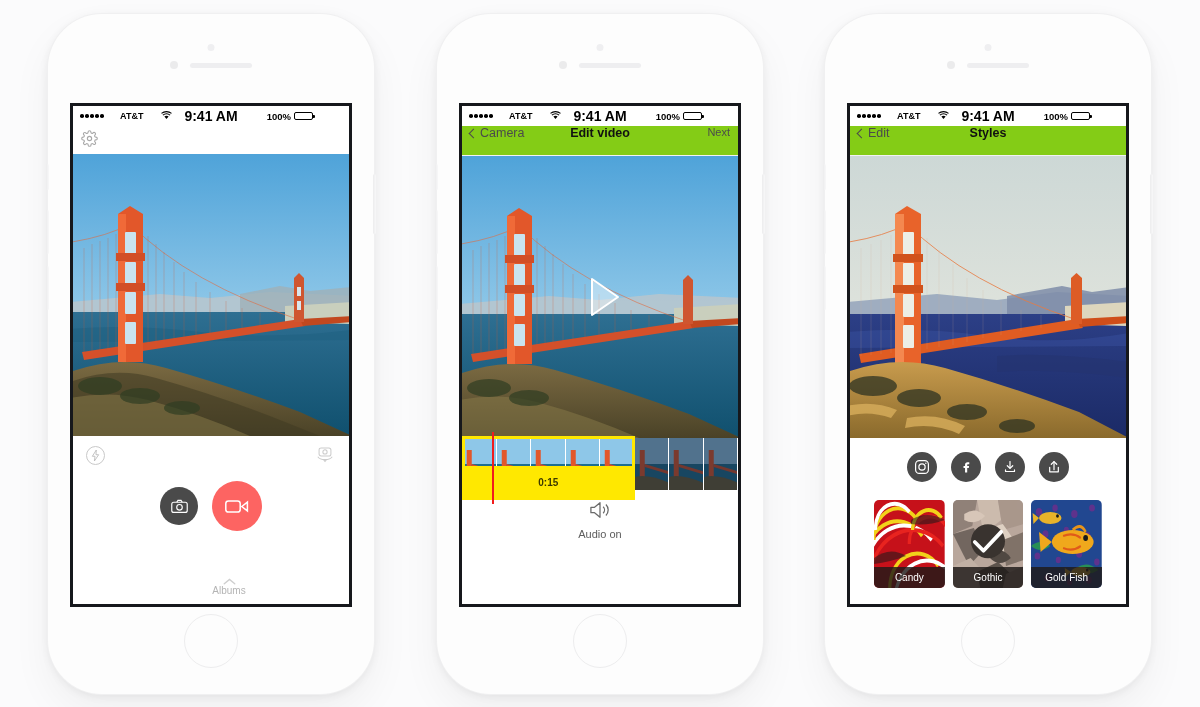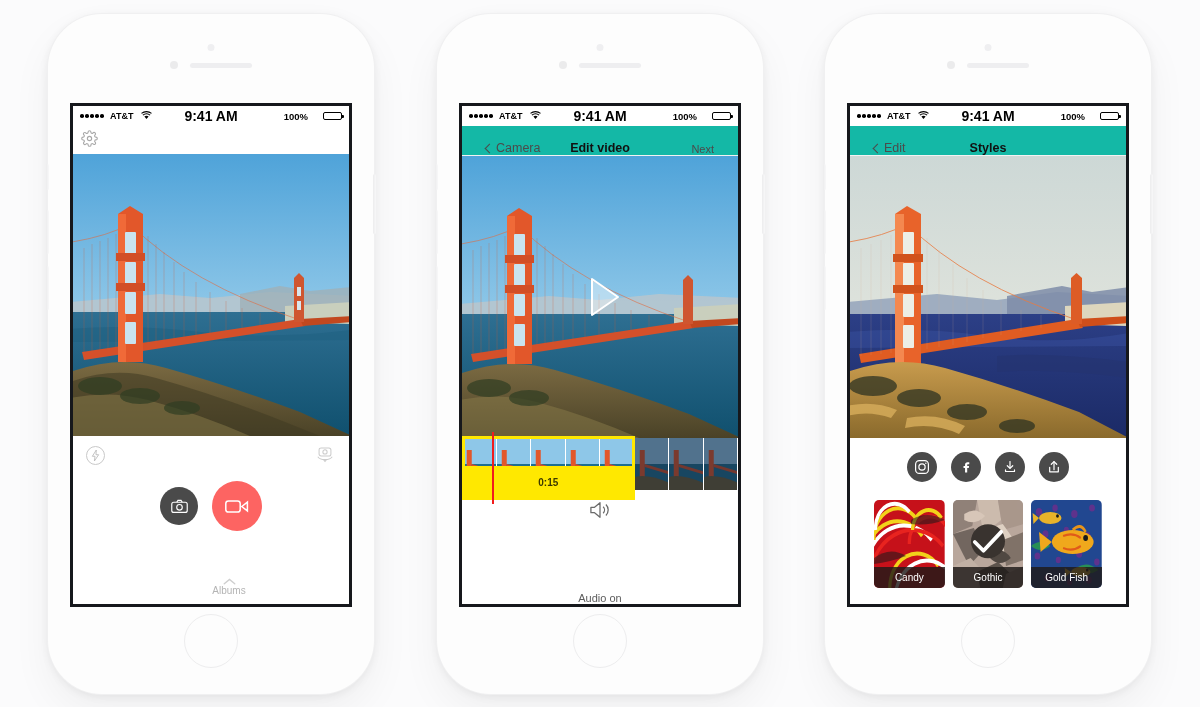--- a/index.html
+++ b/index.html
@@ -59,42 +59,42 @@
     display: flex; flex-direction: column;
   }
 
   
   .statusbar {
     height: 20px; flex: 0 0 20px;
     display: flex; align-items: center;
     padding: 0 7px; font-size: 9.5px; font-weight: bold; color: #000;
     background: #fff;
   }
-  .sb-left { display: flex; align-items: center; gap: 6px; flex: 1; }
+  .sb-left { display: flex; align-items: center; gap: 16px; flex: 1; }
   .dots { display: flex; gap: 1.5px; align-items: center; }
   .dots i { width: 3.6px; height: 3.6px; border-radius: 50%; background: #000; display: block; }
   .carrier { letter-spacing: .1px; font-size: 9px; }
   .wifi { margin-left: 1px; }
   .sb-time { font-size: 14px; }
-  .sb-right { flex: 1; display: flex; align-items: center; justify-content: flex-end; gap: 15px; }
+  .sb-right { flex: 1; display: flex; align-items: center; justify-content: center; gap: 3px; }
   .batt-shell {
     width: 19px; height: 8.5px; border: 1.2px solid #000; border-radius: 2px;
     position: relative; padding: 1px;
   }
   .batt-shell::after {
     content: ""; position: absolute; right: -3px; top: 2.6px;
     width: 1.6px; height: 3px; background: #000; border-radius: 0 1px 1px 0;
   }
   .batt-fill { height: 100%; background: #000; border-radius: 1px; }
 
   
   .navbar {
     flex: 0 0 30px; height: 30px;
-    display: flex; align-items: flex-end; padding: 0 24px;
-    background: #14b8a6; border-bottom: 1px solid #f2f2f2;
+    display: flex; align-items: flex-start; padding: 0 8px;
+    background: #84cc16; border-bottom: 1px solid #f2f2f2;
     position: relative;
   }
   .nav-back { display: flex; align-items: center; gap: 3px; color: #4b4b4b; font-size: 12.5px; z-index: 2; }
   .nav-title {
     position: absolute; left: 0; right: 0; text-align: center;
     font-size: 12.5px; font-weight: bold; color: #111;
   }
   .nav-next { margin-left: auto; font-size: 11px; color: #4b4b4b; z-index: 2; }
   .chev { width: 7px; height: 7px; border-left: 1.7px solid #4b4b4b; border-bottom: 1.7px solid #4b4b4b; transform: rotate(45deg); }
 
@@ -133,21 +133,21 @@
     position: absolute; top: -2px; left: 0; width: 62.5%; height: 64px;
     border: 3px solid #ffe800; background: transparent; pointer-events: none;
   }
   .trim-label {
     position: absolute; left: 0; right: 0; bottom: -2px; height: 33px;
     background: #ffe800; display: flex; align-items: center; justify-content: center;
     font-size: 10px; color: #3d3a00; font-weight: bold;
   }
   .playhead { position: absolute; top: -6px; left: 11%; width: 2px; height: 72px; background: #f11c1c; z-index: 5; }
 
-  .audio-area { flex: 1; background: #fff; display: flex; flex-direction: column; align-items: center; justify-content: space-between; gap: 6px; }
+  .audio-area { flex: 1; background: #fff; display: flex; flex-direction: column; align-items: center; justify-content: flex-start; gap: 6px; }
   .audio-area span { font-size: 11px; color: #5d5d5d; }
 
   
   .share-row { flex: 0 0 58px; display: flex; align-items: center; justify-content: center; gap: 14px; background: #fff; }
   .share-btn { width: 30px; height: 30px; border-radius: 50%; background: #4a4a4a; display: flex; align-items: center; justify-content: center; }
   .styles-row { flex: 1; display: flex; gap: 8px; padding: 4px 24px 10px; background: #fff; align-items: flex-start; }
   .style-card { position: relative; width: 88px; height: 88px; border-radius: 5px; overflow: hidden; }
   .style-card svg { width: 100%; height: 100%; display: block; }
   .style-name {
     position: absolute; left: 0; right: 0; bottom: 0; height: 21px;

